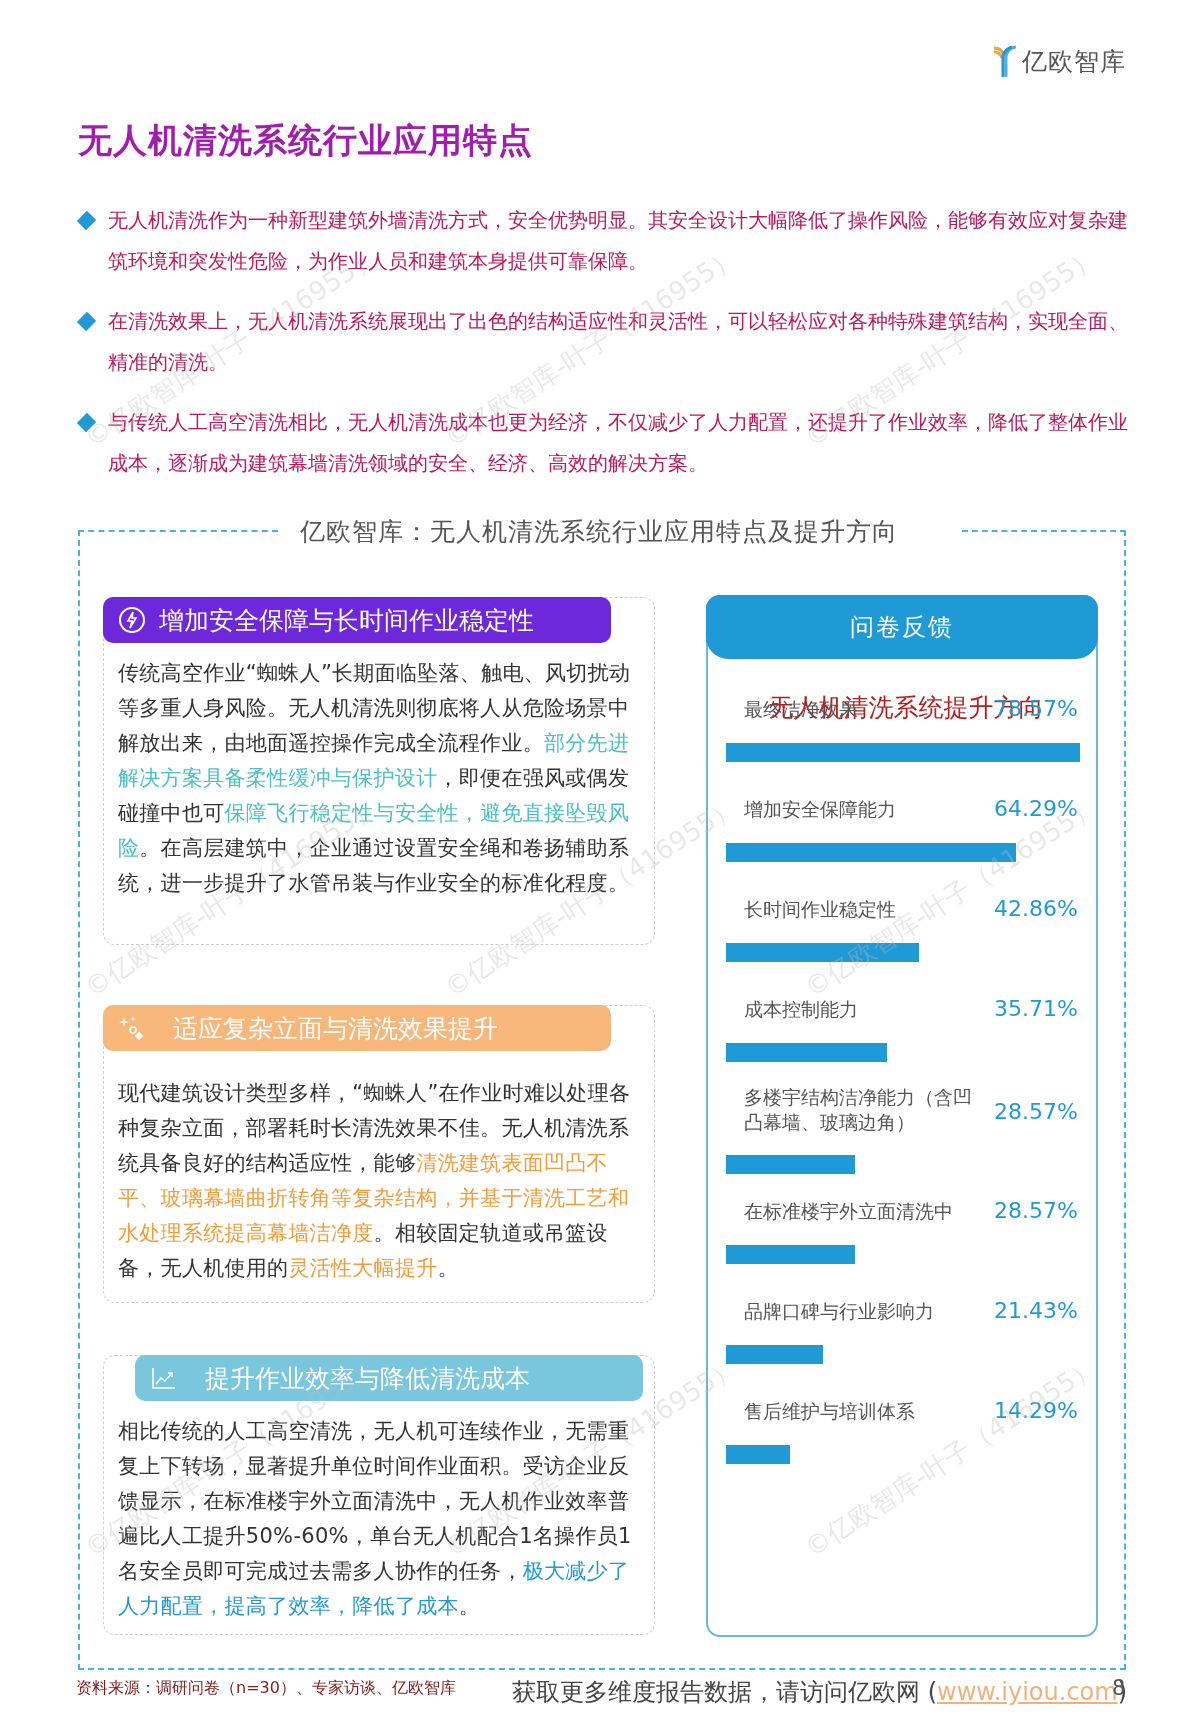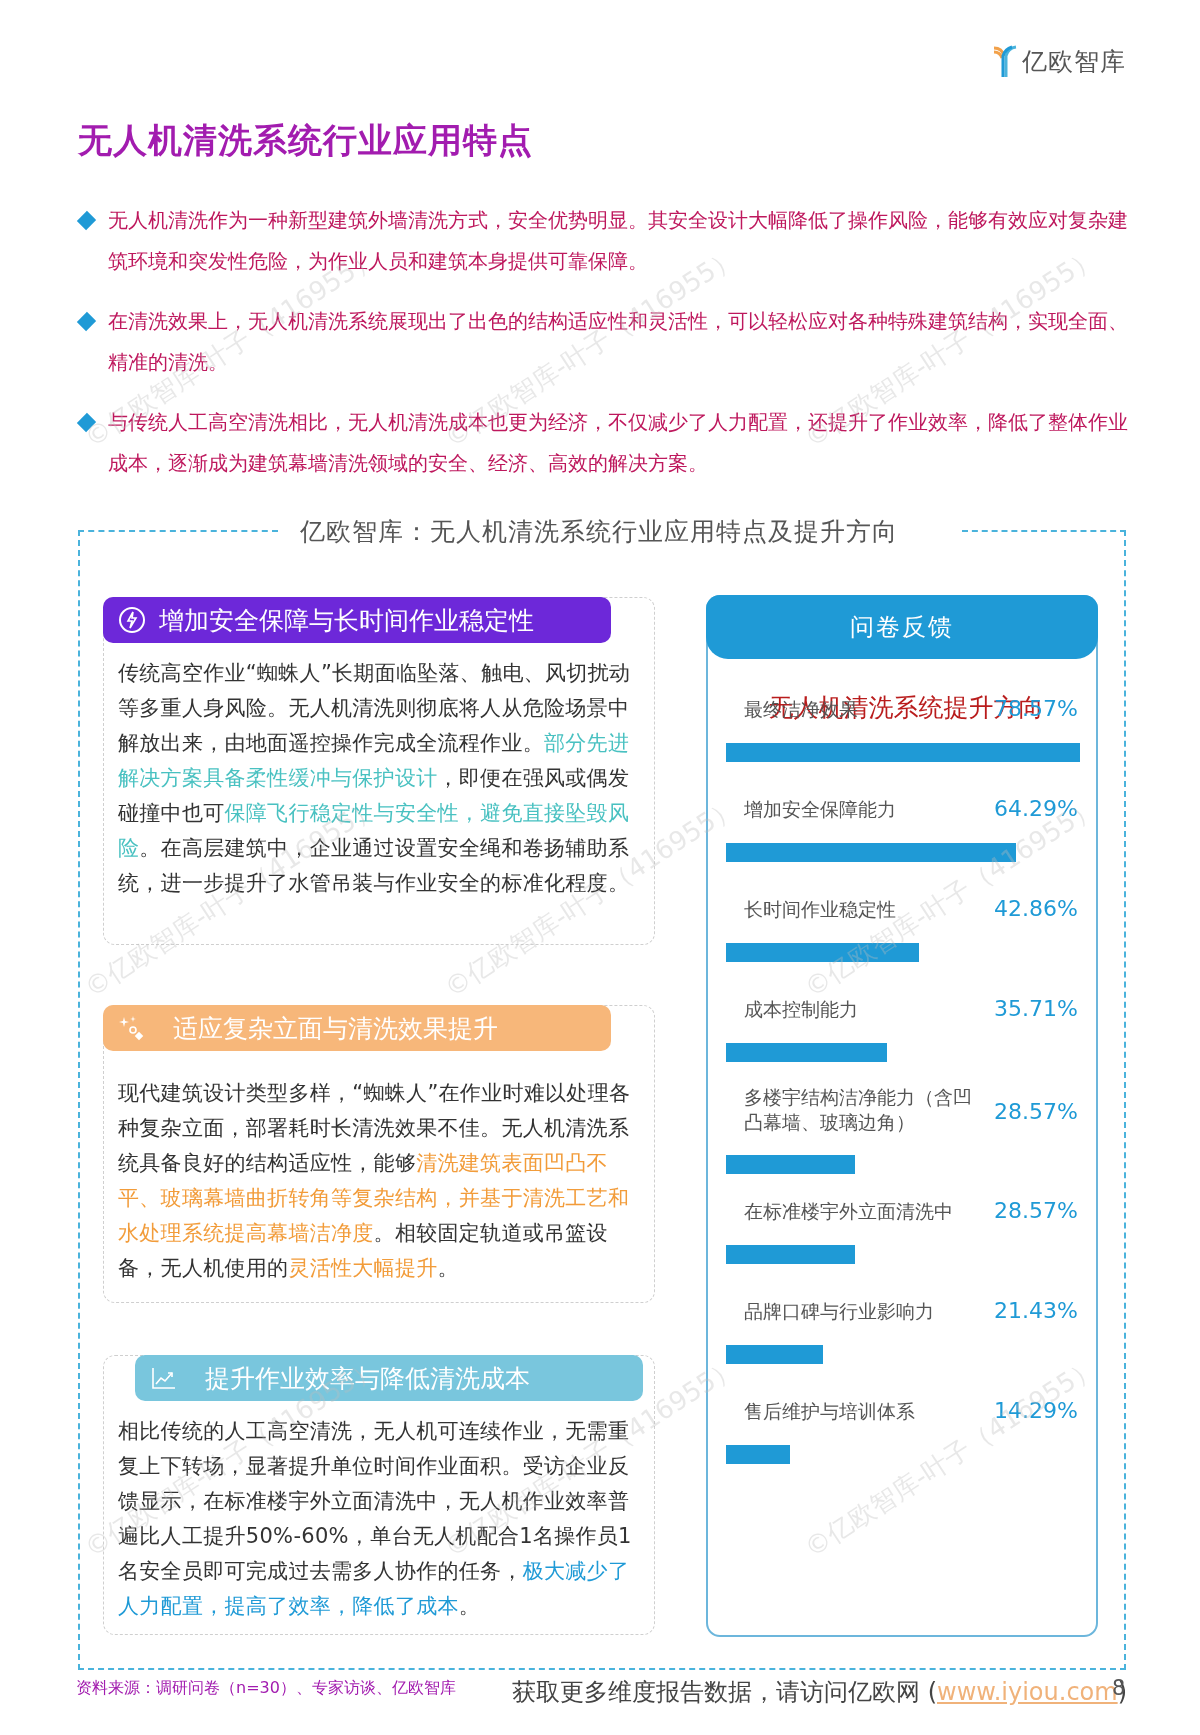--- a/index.html
+++ b/index.html
@@ -34,21 +34,21 @@
   .survey { position: absolute; left: 706px; top: 595px; width: 392px; height: 1042px; border: 2px solid #6cb6dc; border-radius: 14px; background: #fff; }
   .survey-head { position: absolute; left: -2px; top: -2px; width: 392px; height: 64px; background: #1f9ad6; border-radius: 14px 14px 22px 22px;
                  color: #fff; font-size: 24px; display: flex; align-items: center; justify-content: center; letter-spacing: 2px; }
   .survey-subtitle { position: absolute; left: 4px; top: 94px; width: 100%; text-align: center; font-size: 25px; color: #b91c1c; }
   .survey-item { position: absolute; left: 18px; width: 360px; }
   .survey-item .lbl { position: absolute; left: 18px; font-size: 19px; color: #555; line-height: 25px; width: 230px; }
   .survey-item .val { position: absolute; right: 8px; font-size: 22px; color: #1f9ad6; }
   .survey-item .bar-track { position: absolute; left: 0; width: 354px; height: 19px; }
   .survey-item .bar { height: 19px; background: #1f9ad6; }
 
-  .footer-src { position: absolute; left: 76px; top: 1678px; font-size: 16px; color: #a21caf; text-align: center; }
+  .footer-src { position: absolute; left: 76px; top: 1678px; font-size: 16px; color: #7f1d1d; text-align: center; }
   .footer-cta { position: absolute; left: 512px; top: 1676px; font-size: 24px; color: #444; }
   .footer-cta .link { color: #f0b27a; text-decoration: underline; }
   .page-num { position: absolute; left: 1112px; top: 1676px; font-size: 21px; color: #555; }
 
   .watermark { position: absolute; font-size: 26px; color: rgba(190,190,190,0.35); transform: rotate(-33deg); white-space: nowrap; pointer-events: none; }
 </style>
 </head>
 <body>
 
 <div class="logo">

